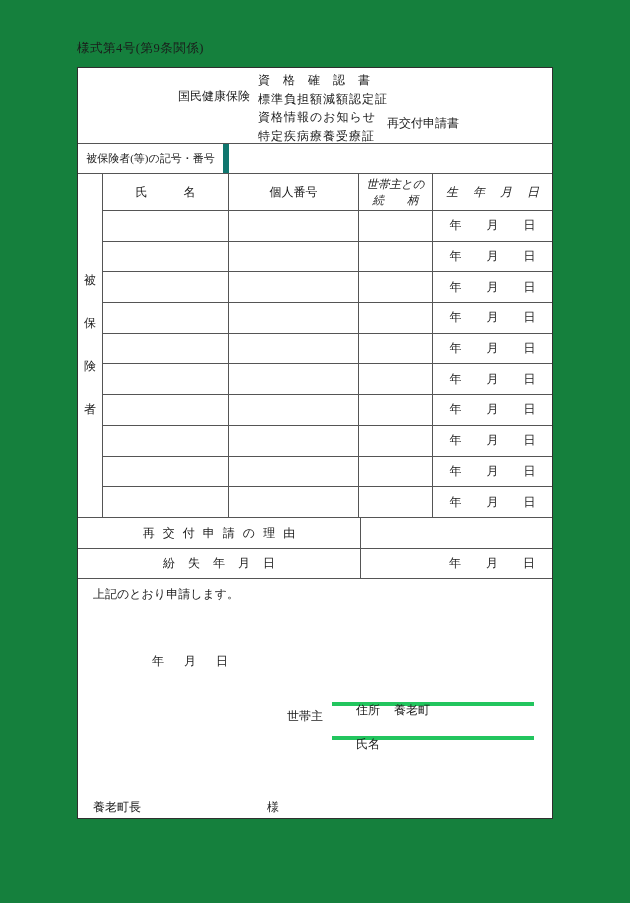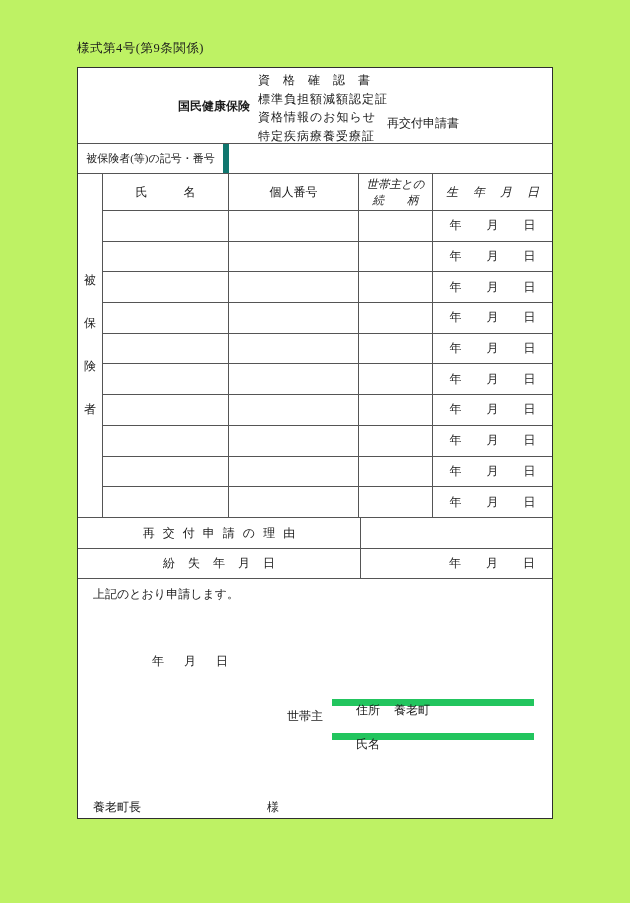--- a/index.html
+++ b/index.html
@@ -4,34 +4,34 @@
 <style>
   * { margin: 0; padding: 0; box-sizing: border-box; }
   html, body { background: #ffffff; }
   body {
     width: 630px; height: 903px;
     font-family: "Liberation Serif", "DejaVu Serif", serif;
     color: #1b1b1b;
     position: relative;
     font-size: 12px;
   }
-  .page { position: absolute; inset: 0; background: #bef264; }
+  .page { position: absolute; inset: 0; background: #15803d; }
 
   .form-label { position: absolute; left: 77px; top: 40px; font-size: 12.5px; letter-spacing: 0.5px; }
 
   .box {
     position: absolute; left: 77px; top: 67px;
     width: 476px; height: 752px;
     border: 1px solid #2f2f2f;
     background: #fff;
   }
 
   
   .header-sec { position: relative; height: 76px; border-bottom: 1px solid #555; }
-  .hdr-insurance { position: absolute; left: 100px; top: 30px; font-weight: bold; }
+  .hdr-insurance { position: absolute; left: 100px; top: 20px; }
   .hdr-doclist { position: absolute; left: 180px; top: 3px; letter-spacing: 1px; }
   .hdr-doclist div { height: 18.5px; line-height: 18.5px; white-space: pre; }
   .hdr-doclist .justified { word-spacing: 8px; }
   .hdr-apply { position: absolute; left: 309px; top: 47px; }
 
   
   .kigo-row { display: flex; height: 30px; border-bottom: 1px solid #555; }
   .kigo-label {
     width: 151px; border-right: 6px solid #0f766e;
     display: flex; align-items: center; justify-content: center;
@@ -75,21 +75,21 @@
   .two-col-row .val { flex: 1; display: flex; align-items: center; }
   .loss-row .val { justify-content: flex-end; }
   .loss-date-inner { width: 120px; text-align: center; word-spacing: 22px; white-space: pre; }
 
   
   .free-sec { position: relative; height: 238px; }
   .decl-line1 { position: absolute; left: 15px; top: 7px; }
   .decl-line2 { position: absolute; left: 15px; top: 41px; }
   .decl-date { position: absolute; left: 74px; top: 74px; word-spacing: 17px; white-space: pre; }
 
-  .u-line { border-bottom: 7px solid #22c55e; position: absolute; left: 254px; width: 202px; height: 19px; white-space: pre; }
+  .u-line { border-bottom: 4px solid #22c55e; position: absolute; left: 254px; width: 202px; height: 19px; white-space: pre; }
   .addr-line { top: 108px; }
   .addr-line .addr-val { margin-left: 14px; }
   .householder { position: absolute; left: 209px; top: 129px; }
   .name-line { top: 142px; }
   .phone-line { top: 181px; }
   .phone-line .sp1 { display: inline-block; width: 56px; }
   .phone-line .sp2 { display: inline-block; width: 42px; }
   .addressee { position: absolute; left: 15px; top: 220px; }
   .honorific { position: absolute; left: 189px; top: 220px; }
 </style>

